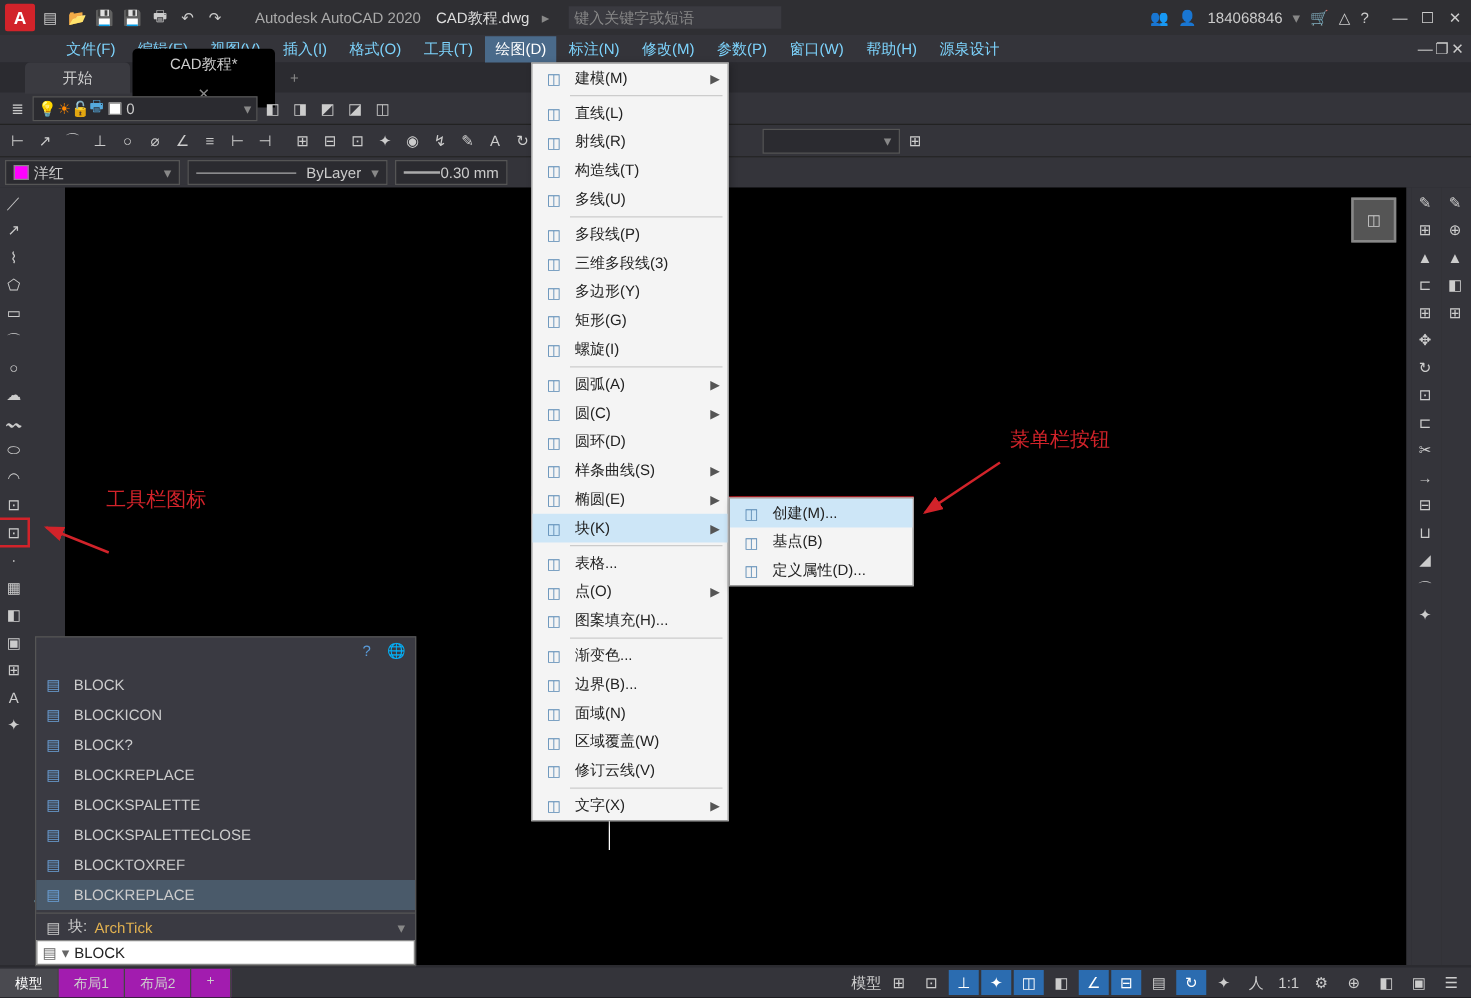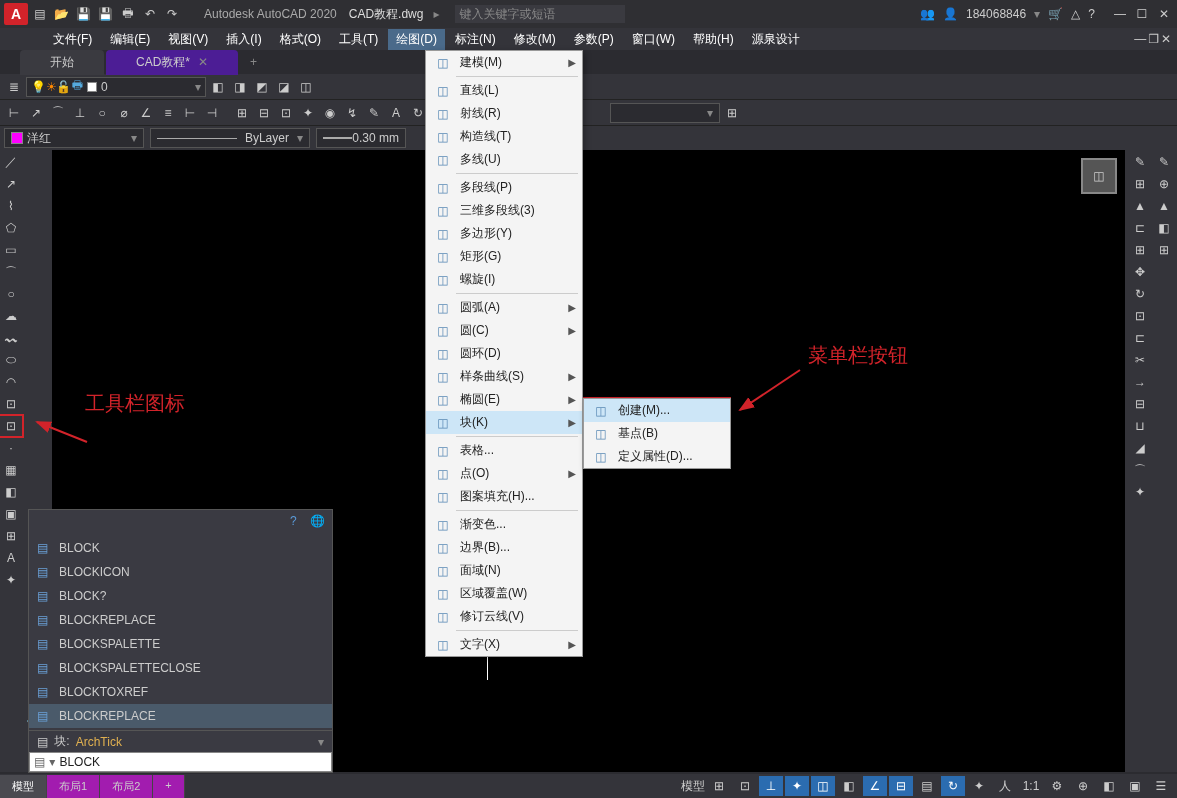--- a/index.html
+++ b/index.html
@@ -13,49 +13,49 @@
 .title-app { color: #aaa; margin-left: 20px; }
 .title-file { color: #ddd; margin-left: 8px; }
 .search-box { margin-left: 12px; width: 170px; height: 18px; background: #3a3a40; color: #888; padding: 0 4px; display: flex; align-items: center; }
 .title-right { margin-left: auto; display: flex; align-items: center; gap: 8px; }
 .title-right span { color: #ccc; }
 .win-controls { display: flex; gap: 4px; margin-left: 8px; }
 .win-controls span { width: 18px; text-align: center; cursor: pointer; }
 
 
 .menubar { height: 22px; background: #34343a; display: flex; align-items: center; padding-left: 45px; gap: 2px; }
-.menubar .menu-item { padding: 2px 8px; color: #ffffff; cursor: pointer; }
+.menubar .menu-item { padding: 2px 8px; color: #7dd3fc; cursor: pointer; }
 .menubar .menu-item.active { background: #4a6a8a; color: #fff; }
 .menubar-right { margin-left: auto; display: flex; gap: 2px; padding-right: 6px; }
 
 
 .tabbar { height: 24px; background: #2b2b30; display: flex; align-items: center; padding-left: 20px; }
 .tab { padding: 4px 30px; background: #3a3a40; color: #ccc; border-top-left-radius: 4px; border-top-right-radius: 4px; margin-right: 2px; cursor: pointer; display: flex; align-items: center; gap: 8px; }
-.tab.active { background: #4c1d95; }
+.tab.active { background: #000000; flex-direction: column; }
 .tab-close { color: #888; }
 .tab-add { padding: 4px 10px; color: #888; cursor: pointer; }
 
 
 .toolbar-row { height: 26px; background: #34343a; border-bottom: 1px solid #222; display: flex; align-items: center; padding: 0 4px; gap: 2px; }
 .tb-btn { width: 20px; height: 20px; display: flex; align-items: center; justify-content: center; color: #ccc; cursor: pointer; }
 .tb-sep { width: 6px; }
 .layer-combo { display: flex; align-items: center; background: #2b2b30; height: 20px; padding: 0 4px; width: 180px; border: 1px solid #555; }
 .prop-row { height: 24px; background: #34343a; display: flex; align-items: center; padding: 0 4px; gap: 6px; }
 .color-box { width: 12px; height: 12px; background: #ff00ff; border: 1px solid #888; }
 .combo { background: #2b2b30; border: 1px solid #555; height: 20px; display: flex; align-items: center; padding: 0 6px; justify-content: space-between; color: #ccc; cursor: pointer; }
 
 
 .main { display: flex; height: calc(100% - 176px); position: relative; }
 .left-toolbar, .right-toolbar { width: 24px; background: #34343a; display: flex; flex-direction: column; gap: 2px; padding: 2px 0; }
 .left-toolbar .tb-btn, .right-toolbar .tb-btn { width: 22px; height: 20px; }
 .canvas-wrap { flex: 1; position: relative; background: #34343a; }
 .canvas { position: absolute; left: 4px; right: 4px; top: 0; bottom: 0; background: #000; }
 
 
-.anno { position: absolute; color: #d2232a; font-size: 20px; font-weight: 500; pointer-events: none; }
+.anno { position: absolute; color: #d2232a; font-size: 16px; font-weight: 500; pointer-events: none; }
 .red-box { position: absolute; border: 2px solid #d2232a; pointer-events: none; }
 .arrow-svg { position: absolute; pointer-events: none; }
 
 
 .dropdown { position: absolute; left: 425px; top: 50px; width: 158px; background: #f4f4f4; border: 1px solid #999; box-shadow: 2px 2px 6px rgba(0,0,0,0.3); color: #222; font-size: 12px; z-index: 100; }
 .dd-item { display: flex; align-items: center; height: 23px; padding: 0 18px 0 6px; cursor: pointer; position: relative; }
 .dd-item.highlighted { background: #cde6f7; }
 .dd-icon { width: 22px; display: flex; align-items: center; justify-content: center; color: #5a8ab5; }
 .dd-label { flex: 1; padding-left: 6px; }
 .dd-arrow { position: absolute; right: 6px; color: #555; font-size: 10px; }

